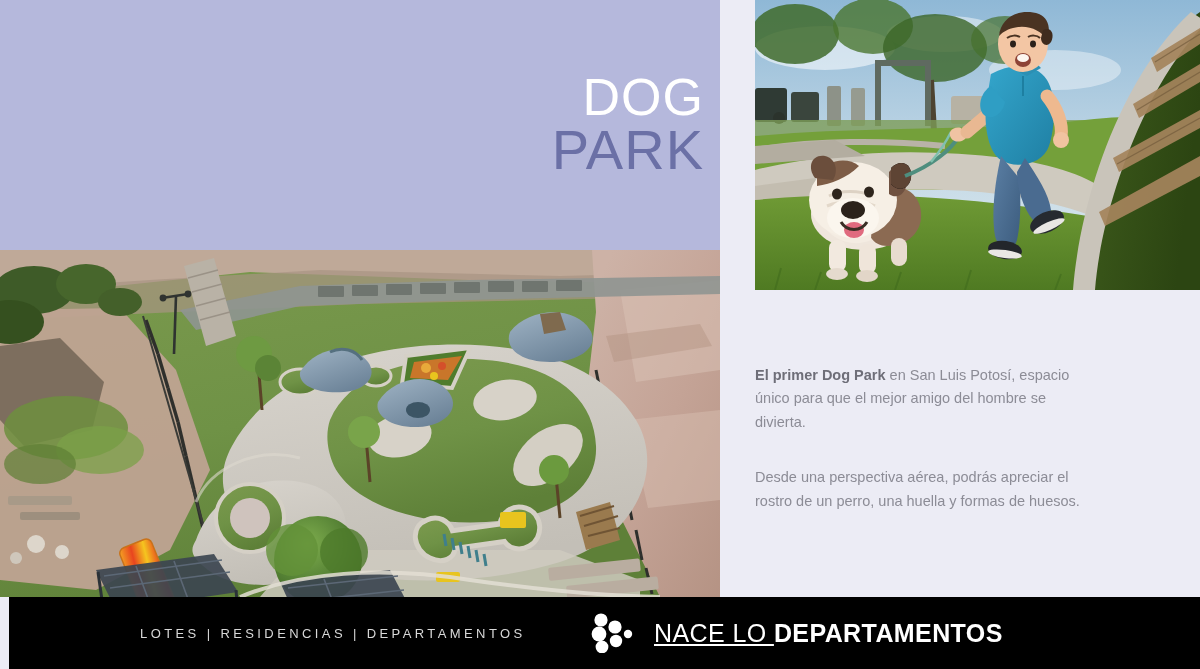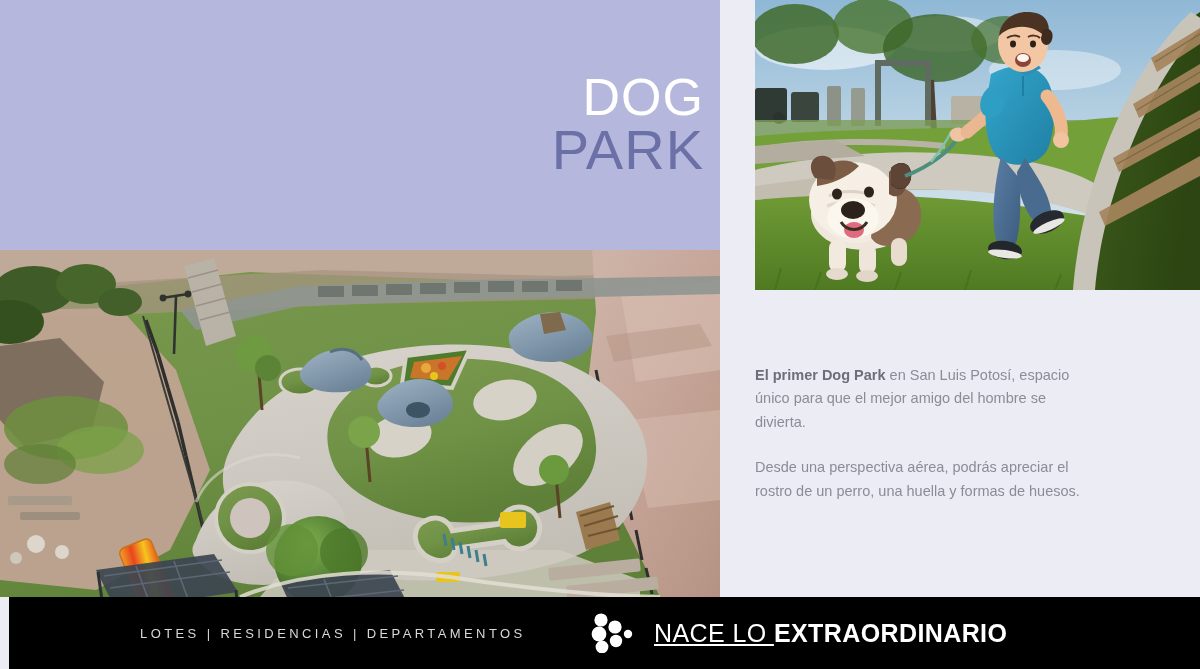--- a/index.html
+++ b/index.html
@@ -47,21 +47,21 @@
     overflow:hidden; background:#9fb8cf;
   }
   .dogphoto svg { display:block; width:445px; height:290px; }
 
   
   .copy {
     position:absolute; left:755px; top:364px; width:330px;
     color:#8C8C96; font-size:14.5px; line-height:1.62;
     font-family:"Liberation Sans", sans-serif;
   }
-  .copy p { margin-bottom:22px; }
+  .copy p { margin-bottom:32px; }
   .copy p:last-child { margin-bottom:16px; }
   .copy b { color:#6E6E78; font-weight:bold; }
 
   
   .footer {
     position:absolute; left:9px; top:597px; width:1200px; height:72px;
     background:#000000;
     display:flex; align-items:center;padding-left:12px;
   }
   .footer-left {
@@ -504,17 +504,17 @@
         <circle cx="10" cy="7" r="6.6" fill="#ffffff"></circle>
         <circle cx="8" cy="21" r="7.4" fill="#ffffff"></circle>
         <circle cx="11" cy="34" r="6.4" fill="#ffffff"></circle>
         <circle cx="24" cy="14" r="6.6" fill="#ffffff"></circle>
         <circle cx="25" cy="28" r="6.2" fill="#ffffff"></circle>
         <circle cx="37" cy="21" r="4.2" fill="#ffffff"></circle>
       </svg>
     </div>
 
     <div class="footer-right">
-      <span class="light">NACE LO </span><span class="bold">EXTRAORDINARIO</span>
+      <span class="light">NACE LO </span><span class="bold">DEPARTAMENTOS</span>
     </div>
   </div>
 
 </div>
 
 </body></html>

